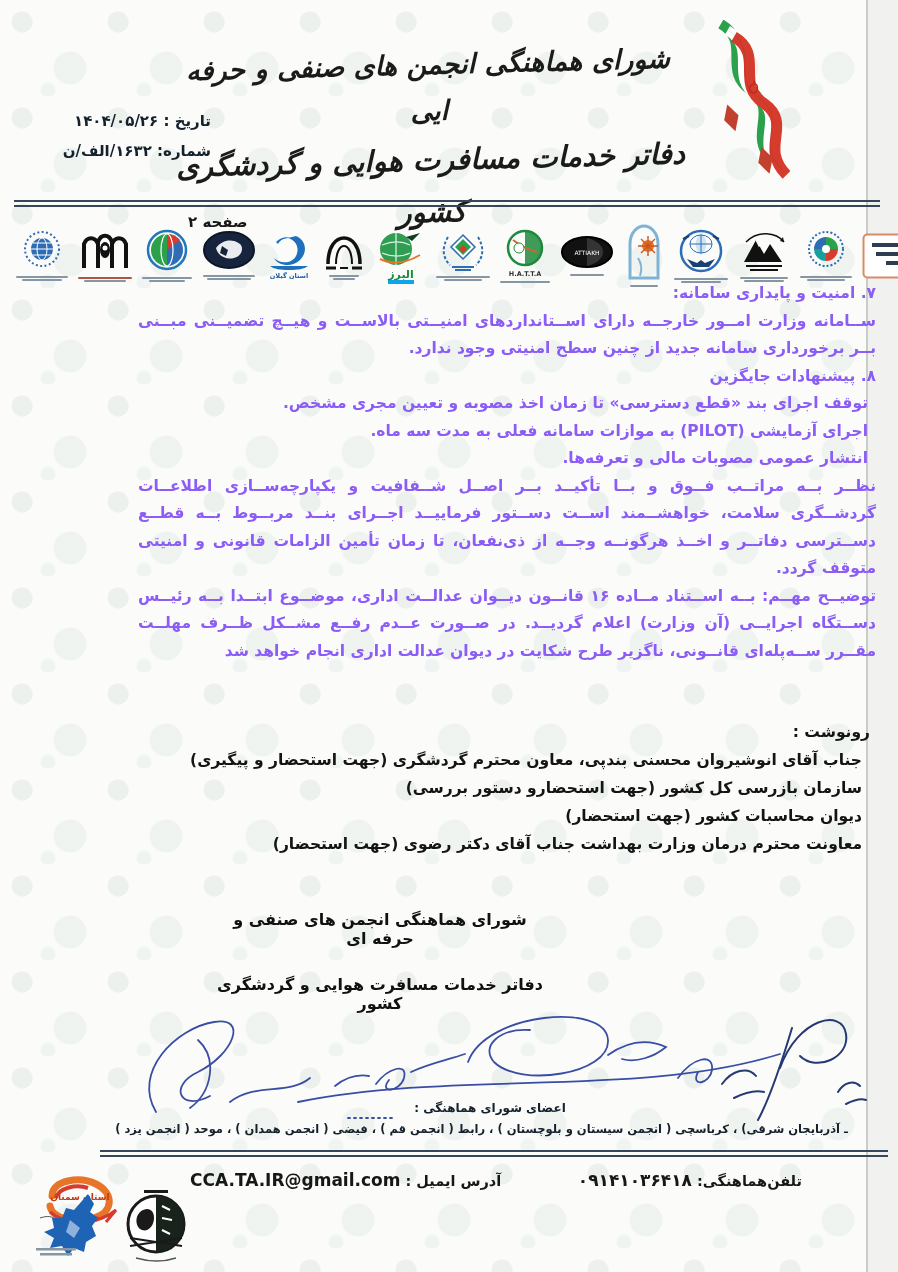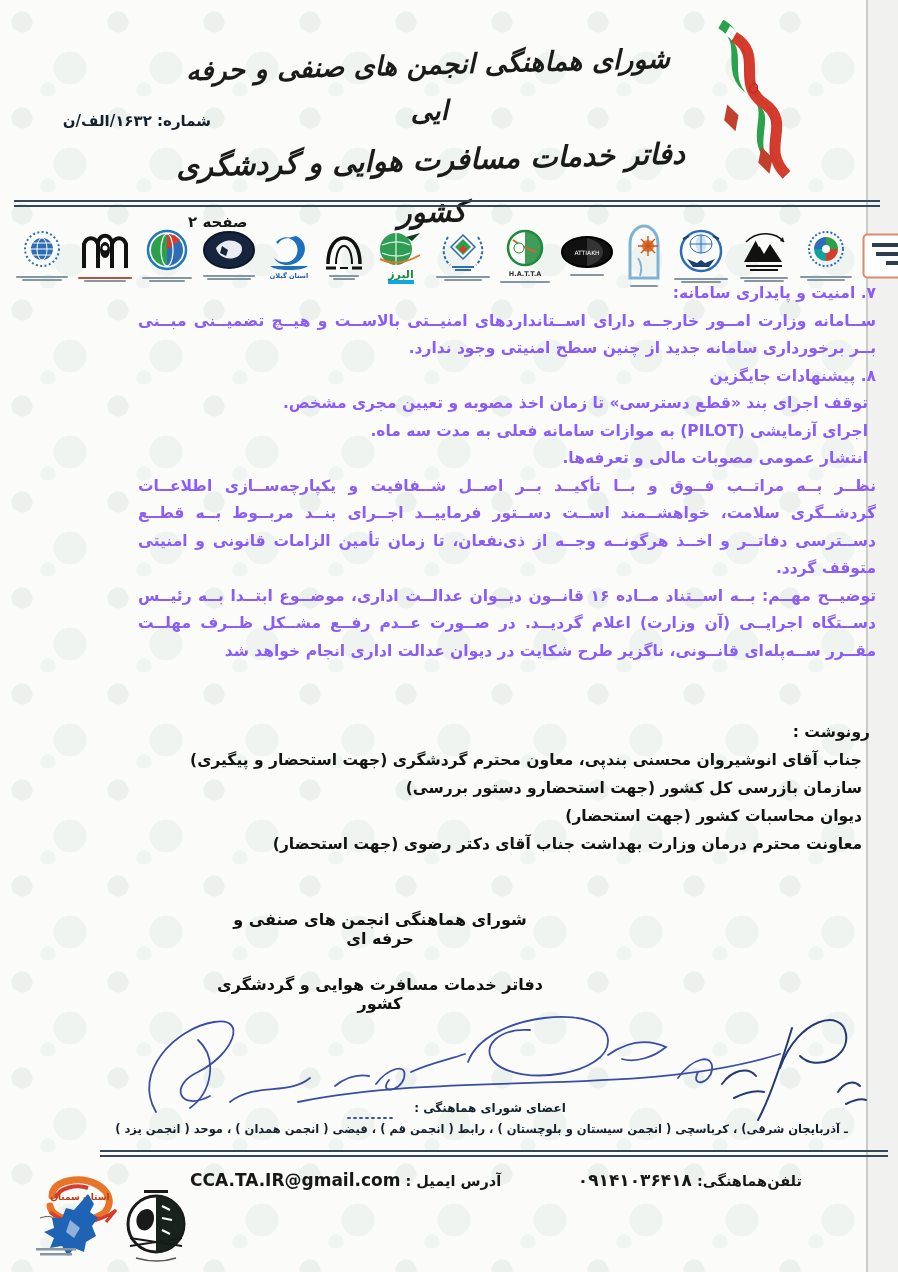--- a/index.html
+++ b/index.html
@@ -84,20 +84,22 @@
       </g>
     </svg>
   </div>
 
   <div class="title">
     <div class="t1">شورای هماهنگی انجمن های صنفی و حرفه ایی</div>
     <div class="t2">دفاتر خدمات مسافرت هوایی و گردشگری کشور</div>
   </div>
 
   <div class="meta">
+    <div class="row"><span>تاریخ :</span>
+      <span>۱۴۰۴/۰۵/۲۶</span></div>
     <div class="row"><span>شماره:</span>
       <span>۱۶۳۲/الف/ن</span></div>
   </div>
 
   <div class="dbl-rule rule-top"></div>
   <div class="page-num">صفحه ۲</div>
 
   <div class="logo-col">
     <div class="logo">
       <svg width="46" height="44" viewBox="0 0 46 44">

